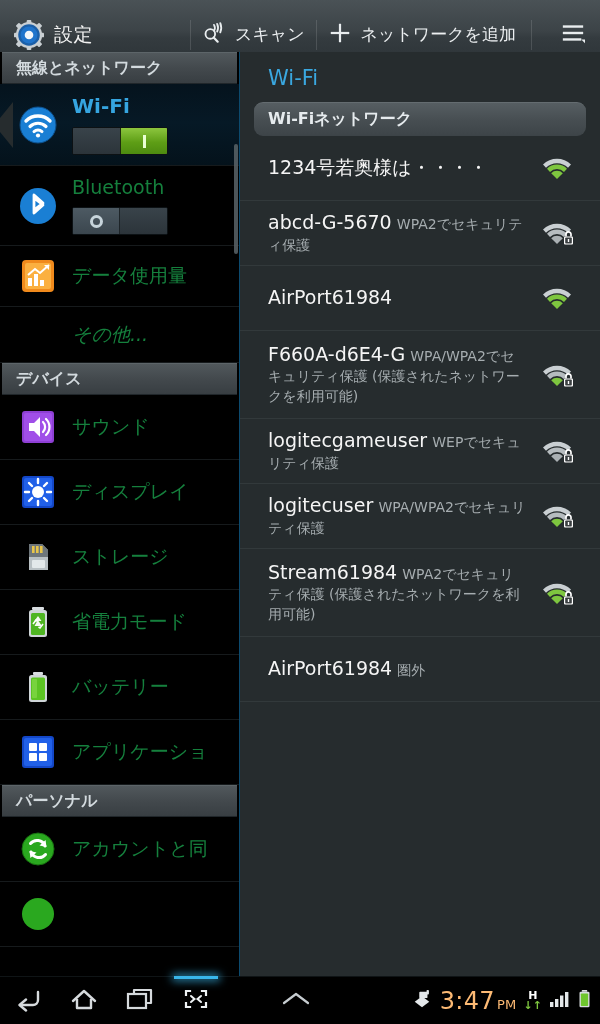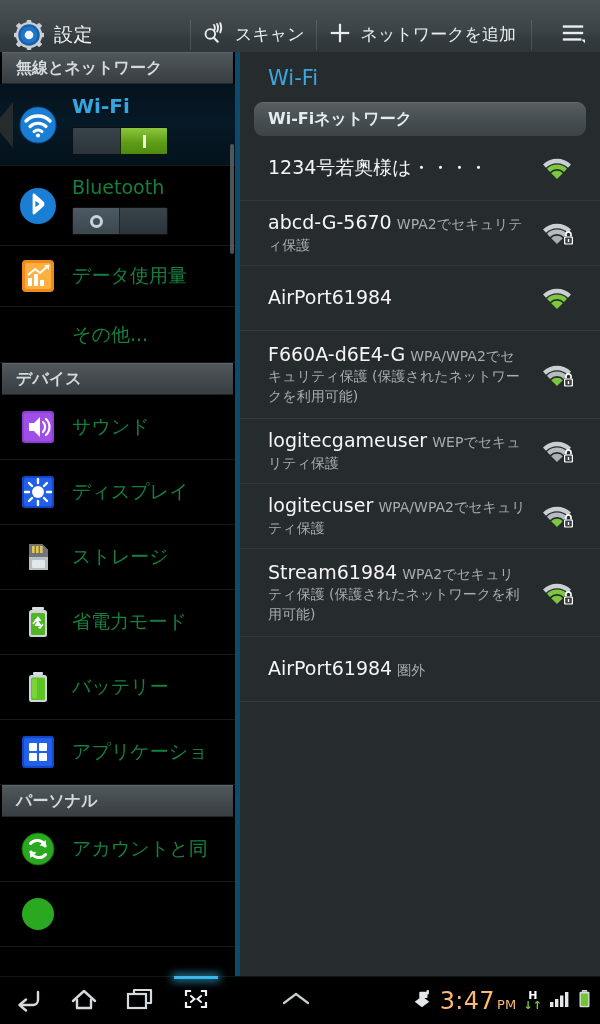--- a/index.html
+++ b/index.html
@@ -21,21 +21,21 @@
   .gear-ico{ width:30px; height:30px; position:relative; flex:none; }
   .ab-title{ font-size:19px; color:#f2f2f2; letter-spacing:.5px; }
   .ab-sep{ width:1px; height:30px; background:rgba(255,255,255,.13); flex:none; }
   .ab-btn{ display:flex; align-items:center; gap:9px; height:52px; padding:0 11px; cursor:default; }
   .ab-btn .lbl{ font-size:17px; color:#eceff1; white-space:nowrap;font-family:Liberation Mono, monospace; }
   .ab-ovf{ margin-left:auto; padding:0 13px 0 11px; display:flex; align-items:center; height:52px; }
 
   
   .sidebar{
     position:absolute; left:0; top:52px; width:240px; bottom:48px;
-    background:#000; overflow:hidden; border-right:5px solid #0c4a6e;
+    background:#000; overflow:hidden; border-right:1px solid #0c4a6e;
   }
   .sb-head{
     height:32px; margin:0 2px; display:flex; align-items:center; padding-left:14px;
     background:linear-gradient(180deg,#51585c 0%,#43494d 50%,#383e42 100%);
     color:#d3dade; font-size:16px; font-weight:bold;
     border-top:1px solid #5d6569; border-bottom:1px solid #20262a;
   }
   .sb-item{
     position:relative; height:auto; display:flex; align-items:center; gap:14px;
     padding:10px 0 10px 18px; border-bottom:1px solid #161a1c;
@@ -247,21 +247,21 @@
           <rect x="10" y="22" width="4" height="8" fill="#fff"></rect>
           <rect x="16" y="18" width="4" height="12" fill="#fff"></rect>
           <rect x="22" y="24" width="4" height="6" fill="#fff"></rect>
           <polyline points="10,19 17,13 22,17 31,9" fill="none" stroke="#fff" stroke-width="2"></polyline>
           <path d="M31 9 L31 14 L26 9 Z" fill="#fff"></path>
         </svg>
       </span>
       <span class="sb-label plain">データ使用量</span>
     </div>
 
-    <div class="sb-item noicon" style="min-height:56px;">
+    <div class="sb-item noicon" style="min-height:56px;font-style:italic;">
       <span class="sb-label plain">その他...</span>
     </div>
 
     <div class="sb-head">デバイス</div>
 
     <div class="sb-item" style="min-height:65px;">
       <span class="sb-ico">
         <svg viewBox="0 0 40 40" width="40" height="40">
           <rect x="4" y="4" width="32" height="32" rx="3" fill="#8e3fd4"></rect>
           <rect x="6" y="6" width="28" height="28" rx="2" fill="#a04ee8"></rect>

